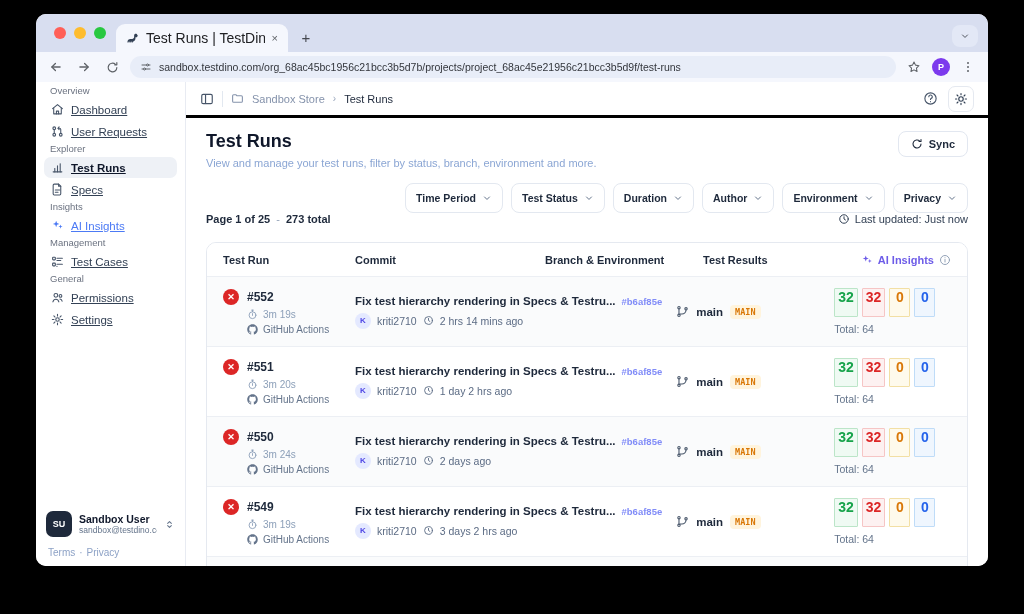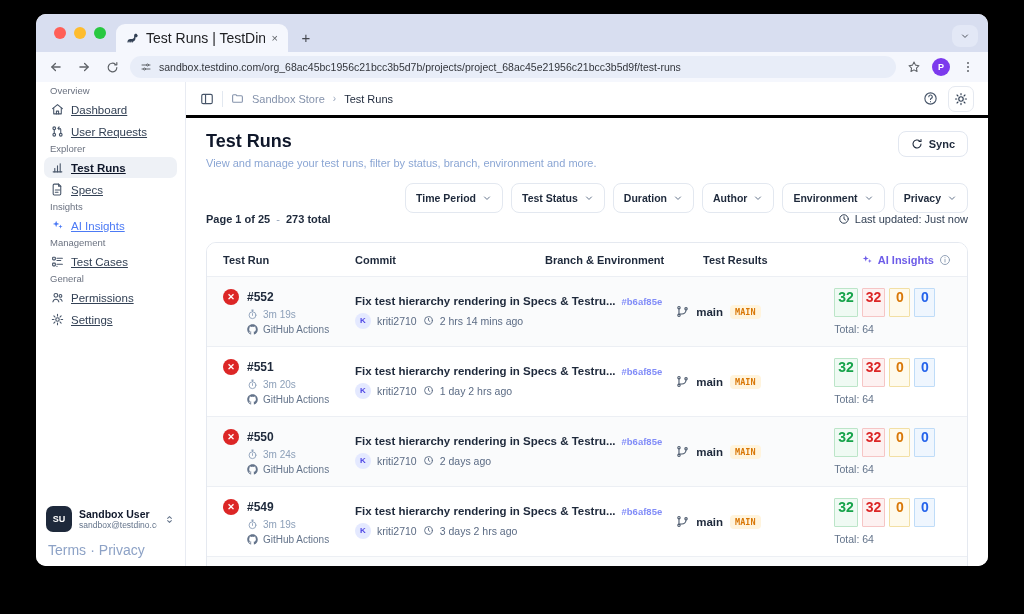--- a/index.html
+++ b/index.html
@@ -35,21 +35,21 @@
   .nav-section-label { font-size:9.5px; color:#6b7280; margin:1px 6px 3px; }
   .nav-item { display:flex; align-items:center; gap:7px; padding:4px 7px; border-radius:7px; font-size:11.5px; color:#334155; cursor:pointer; margin-bottom:1px;text-decoration:underline; }
   .nav-item .ic { color:#475569; }
   .nav-item.active { background:#eef1f6; color:#0f172a; font-weight:bold; }
   .nav-item.accent { color:#4c7af5; }
   .nav-item.accent .ic { color:#4c7af5; }
   .user-card { display:flex; align-items:center; gap:7px; padding:8px 10px 4px; flex:none; }
   .user-avatar { width:26px; height:26px; border-radius:7px; background:#1e293b; color:#fff; font-size:9px; font-weight:bold; display:flex; align-items:center; justify-content:center; flex:none; }
   .user-name { font-size:10.5px; font-weight:bold; color:#0f172a; white-space:nowrap; }
   .user-email { font-size:8.5px; color:#64748b; white-space:nowrap; overflow:hidden; max-width:78px; }
-  .sidebar-footer { display:flex; gap:4px; align-items:center; padding:6px 12px 8px; font-size:14px; color:#8da2c6; flex:none; }
+  .sidebar-footer { display:flex; gap:4px; align-items:center; padding:6px 12px 8px; font-size:10px; color:#8da2c6; flex:none; }
 
   
   .main { flex:1; display:flex; flex-direction:column; min-width:0; }
   .topbar { height:36px; border-bottom:3px solid #000000; display:flex; align-items:center; padding:0 14px; gap:8px; flex:none; }
   .topbar .divider { width:1px; height:16px; background:#e2e8f0; }
   .crumb-project { font-size:11px; color:#8492ab; }
   .crumb-sep { font-size:10px; color:#9aa7bd; }
   .crumb-page { font-size:11px; color:#1e293b; }
   .topbar-right { margin-left:auto; display:flex; align-items:center; gap:10px; }
   .theme-btn { width:26px; height:26px; border:1px solid #e5e9f0; border-radius:7px; display:flex; align-items:center; justify-content:center; color:#334155; background:#fff; }

